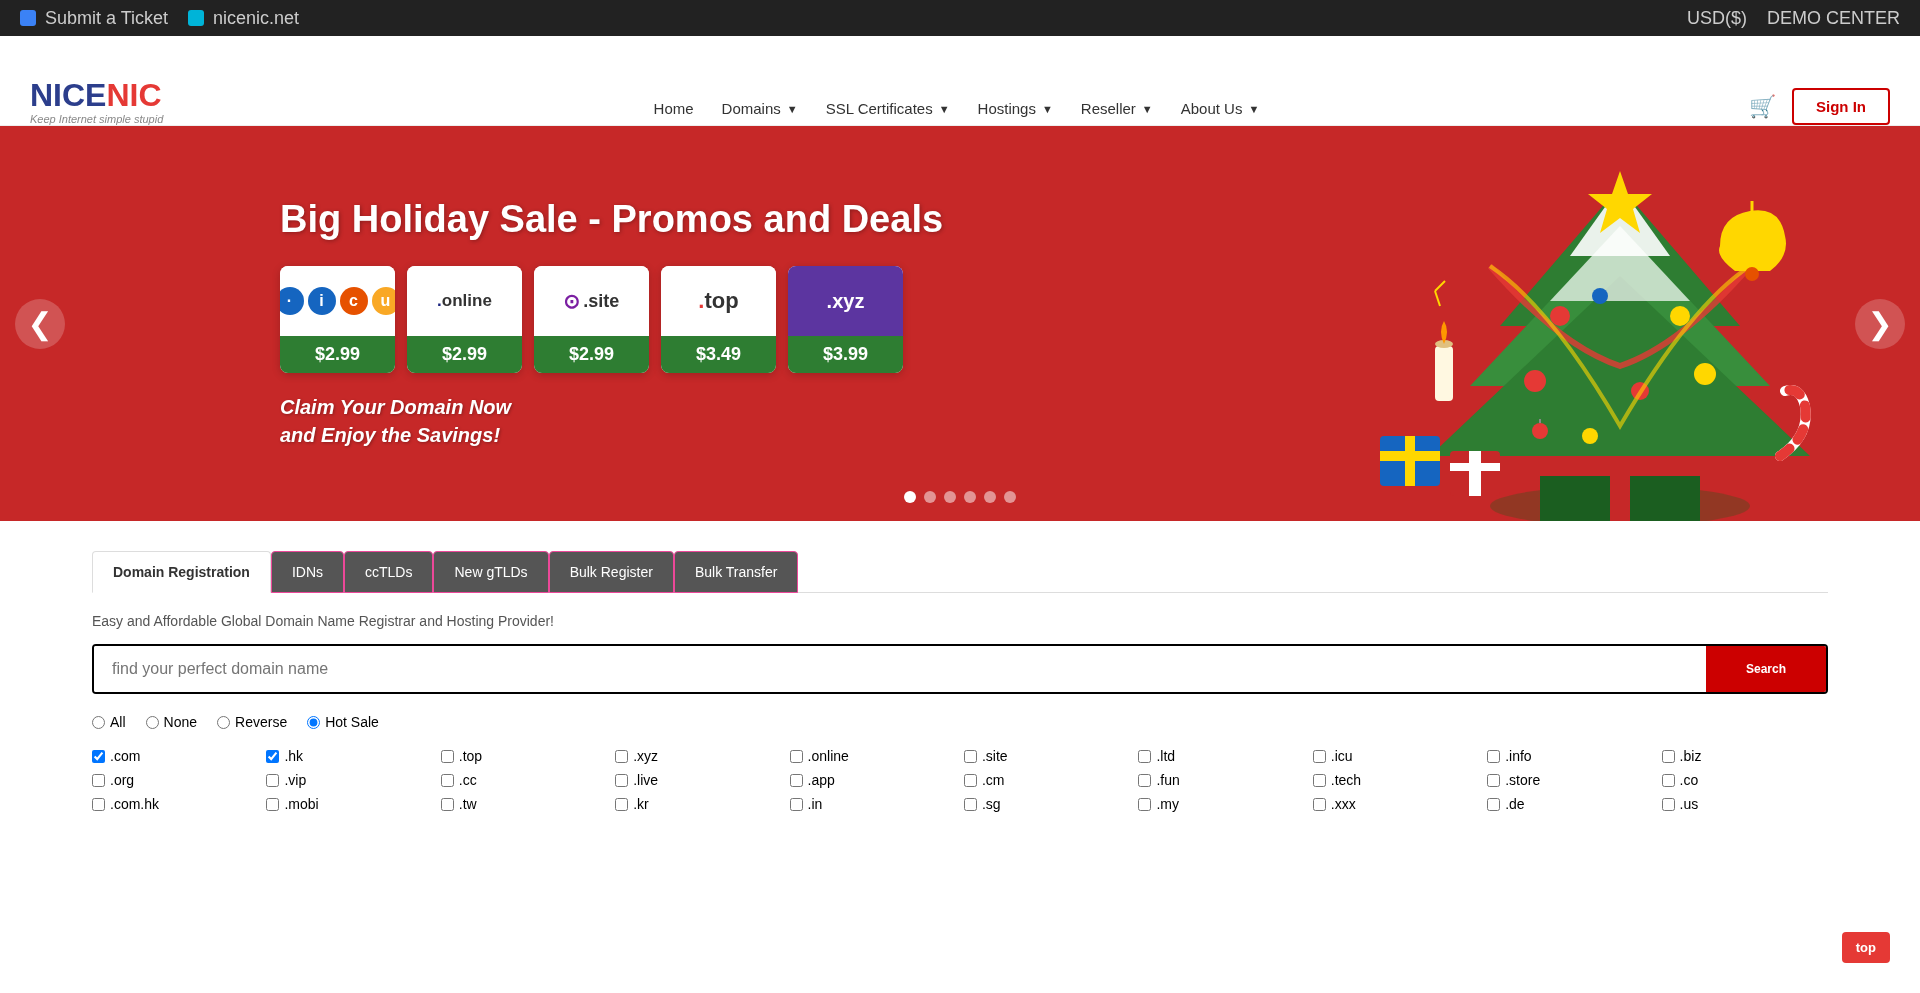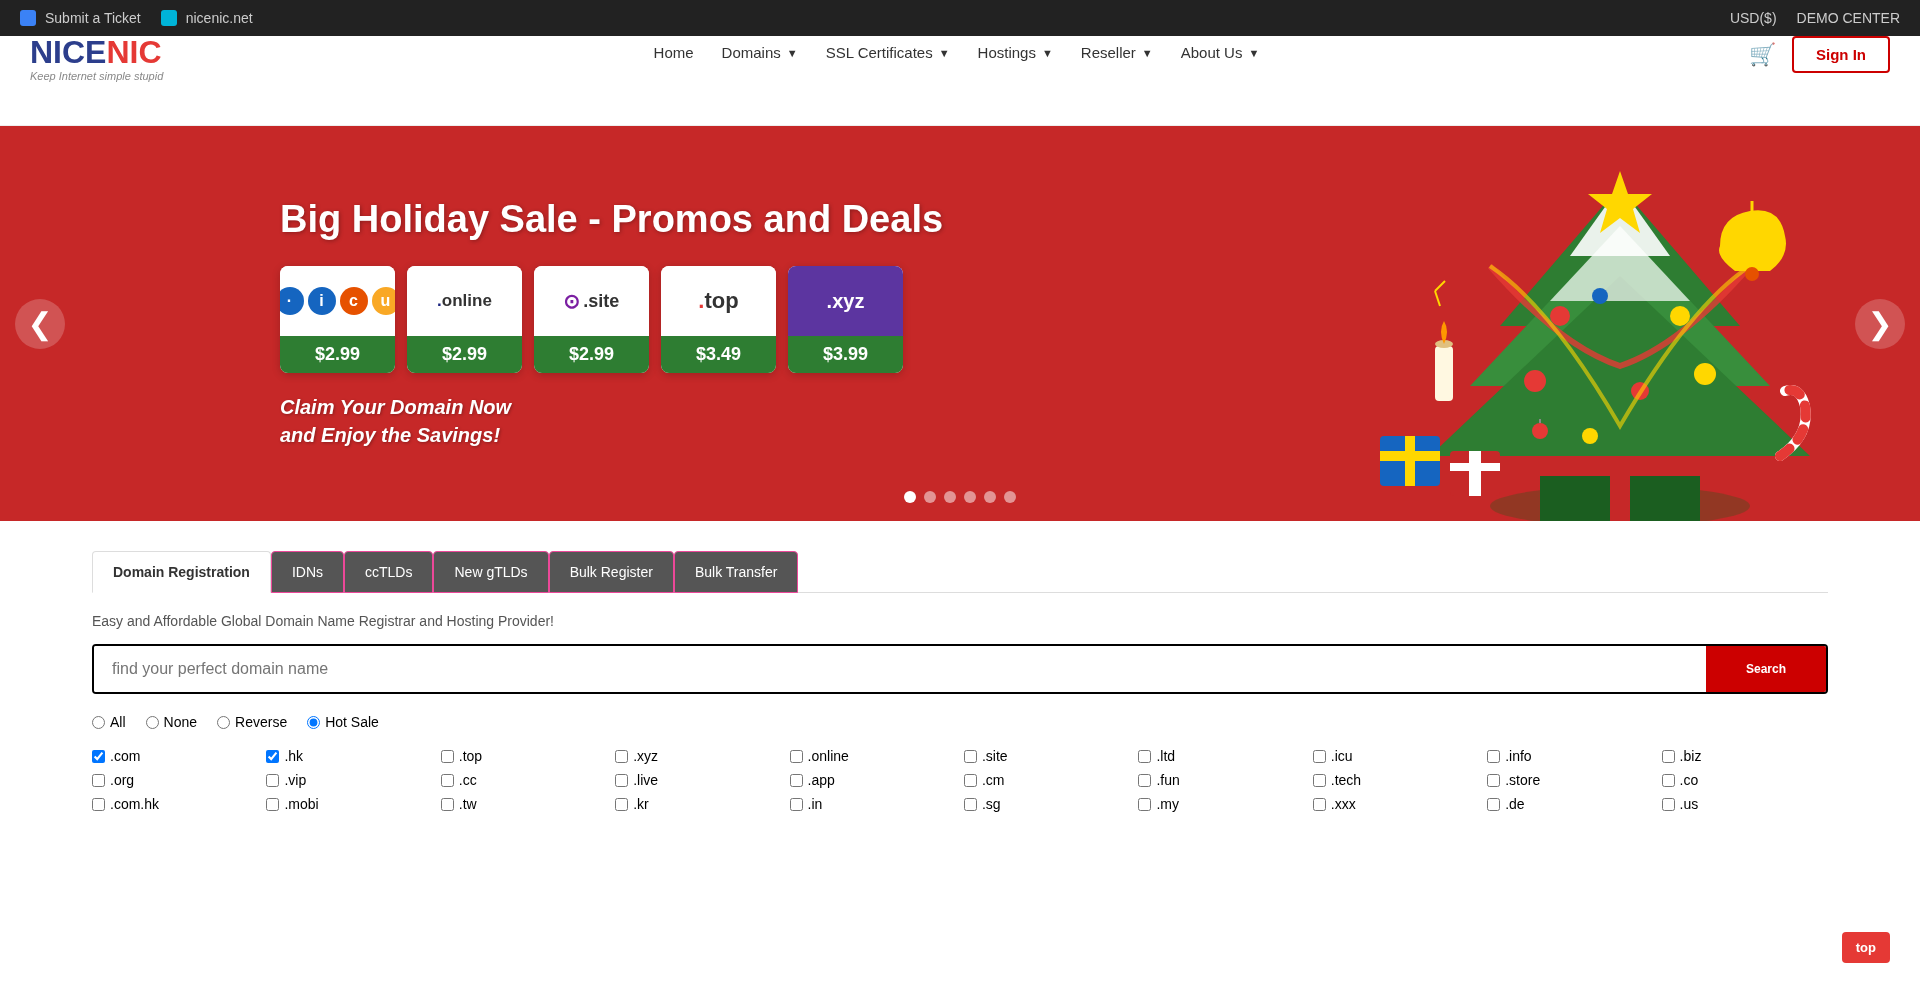--- a/index.html
+++ b/index.html
@@ -7,33 +7,33 @@
 
     
     .topbar {
       background: #222;
       color: #ccc;
       height: 36px;
       display: flex;
       align-items: center;
       justify-content: space-between;
       padding: 0 20px;
-      font-size: 14px;
+      font-size: 18px;
     }
     .topbar-left { display: flex; align-items: center; gap: 20px; }
     .topbar-left a { color: #ccc; text-decoration: none; display: flex; align-items: center; gap: 5px; }
     .topbar-right { display: flex; align-items: center; gap: 20px; }
     .topbar-right span { color: #ccc; cursor: pointer; }
 
     
     .header {
       background: #fff;
       height: 90px;
       display: flex;
-      align-items: flex-start;
+      align-items: flex-end;
       justify-content: space-between;
       padding: 0 30px;
       border-bottom: 1px solid #eee;
       position: sticky;
       top: 0;
       z-index: 100;
     }
     .logo { display: flex; flex-direction: column; cursor: pointer; }
     .logo-title { font-size: 32px; font-weight: bold; line-height: 1; }
     .logo-title span.nice { color: #2c3e8c; }

